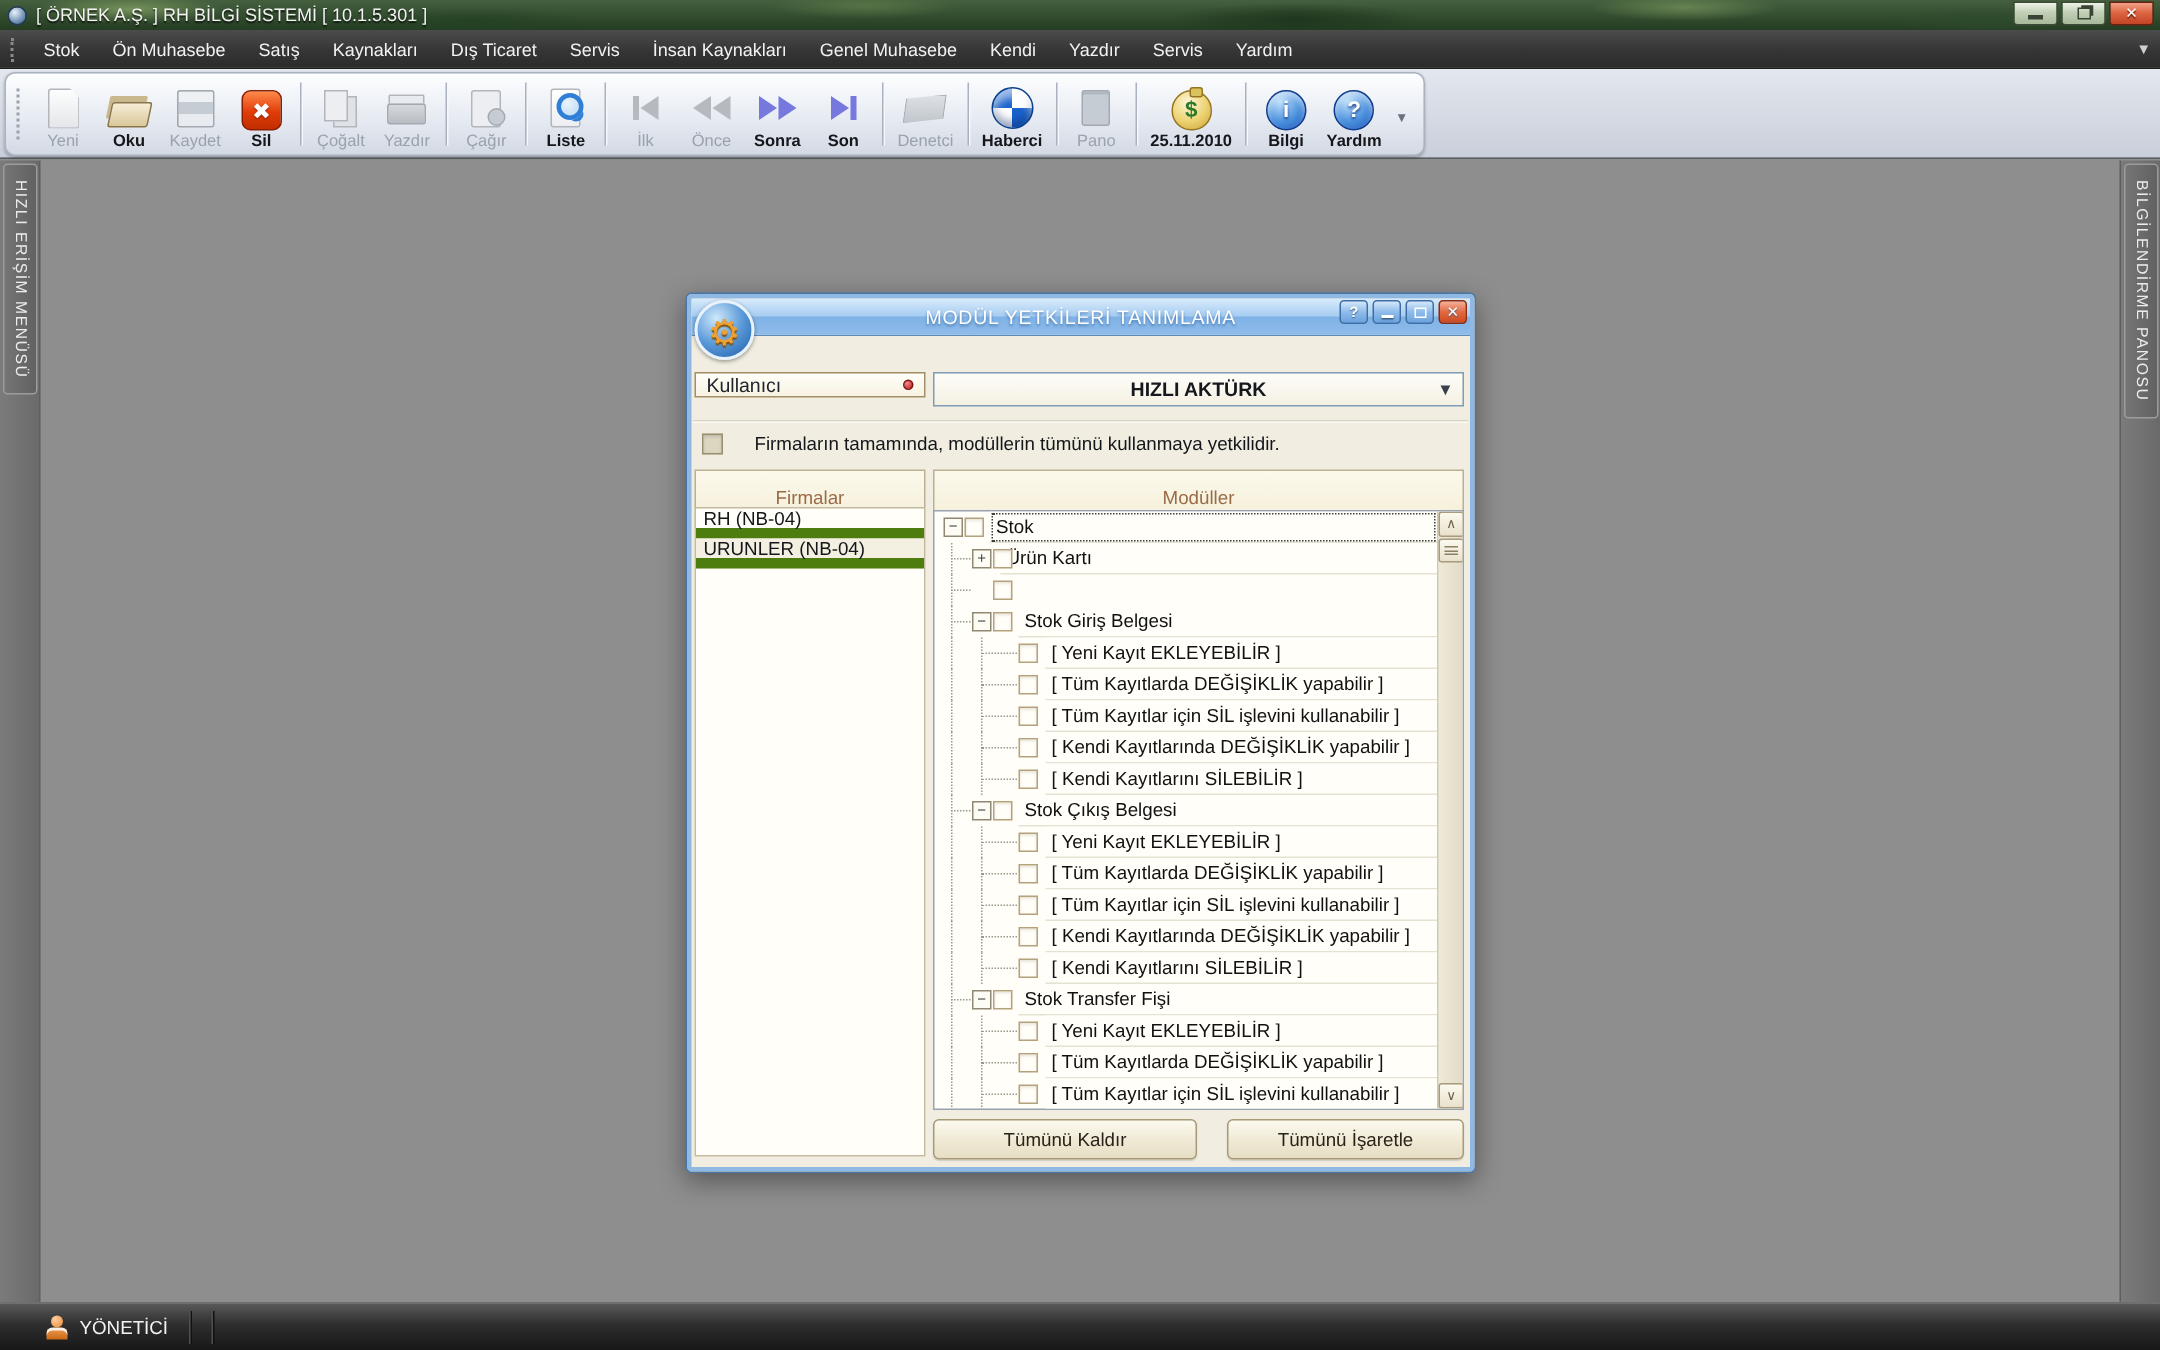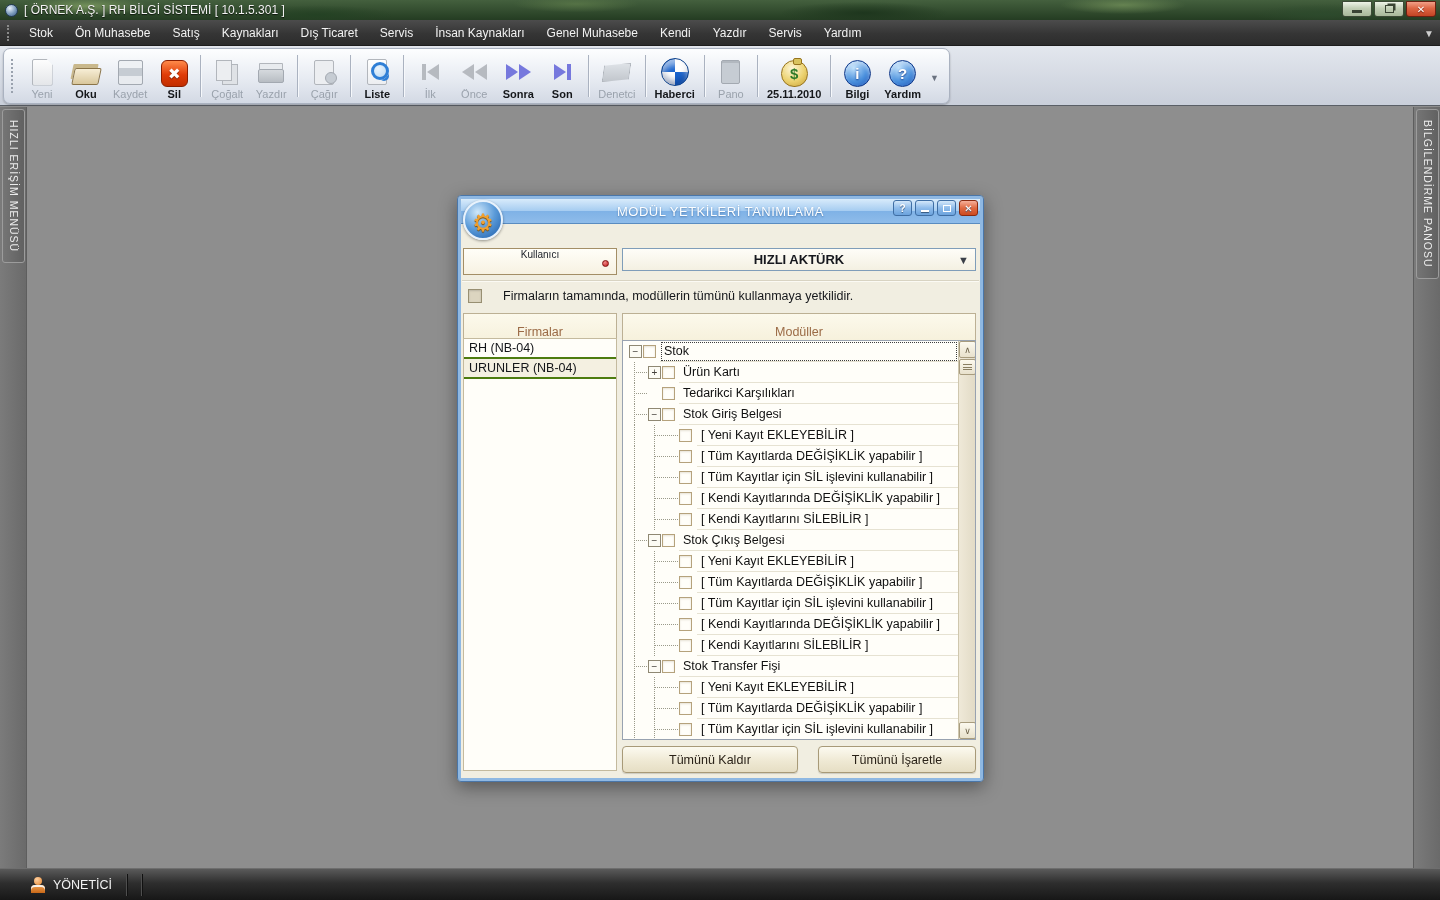--- a/index.html
+++ b/index.html
@@ -121,39 +121,39 @@
     background:linear-gradient(#d4e8fa,#8fbceb 50%,#6ba3dd); color:#fff; font-size:10px; font-weight:bold;
     display:flex; align-items:center; justify-content:center; text-shadow:0 1px 1px #33577e; }
   .dbtn.close { background:linear-gradient(#f6b09a,#e06a42 50%,#cc4a20); border-color:#8a2a10; }
   .dbtn .minbar2 { width:8px; height:2.5px; background:#fff; margin-top:6px; box-shadow:0 1px 1px #33577e; }
   .dbtn .rest2 { width:8px; height:7px; border:1.5px solid #fff; }
   .dlg-icon { position:absolute; left:5px; top:4px; width:40px; height:40px; border-radius:50%; z-index:5;
     background:radial-gradient(circle at 35% 28%, #cfe8fb, #5a9ad8 50%, #1a5aa8); border:2px solid #e8f2fc;
     box-shadow:0 1px 3px rgba(0,0,0,.4); display:flex; align-items:center; justify-content:center; }
   .dlg-icon .gear { color:#f0a030; font-size:24px; line-height:1; text-shadow:0 1px 1px #7a4a00; margin-top:6px; }
 
-  .fld-label { position:absolute; left:5px; top:52px; width:154px; height:27px; background:linear-gradient(#fffef8,#f7f2e2);
-    border:1px solid #a38e66; display:flex; align-items:center; padding:0 7px; font-size:10px; color:#20242c;flex-direction:column; }
+  .fld-label { position:absolute; left:5px; top:52px; width:154px; height:17px; background:linear-gradient(#fffef8,#f7f2e2);
+    border:1px solid #a38e66; display:flex; align-items:center; padding:0 7px; font-size:13px; color:#20242c; }
   .fld-label .reqdot { margin-left:auto; width:7px; height:7px; border-radius:50%; background:radial-gradient(circle at 35% 30%,#f08a8a,#c01818); border:1px solid #801010; }
   .fld-combo { position:absolute; left:164px; top:52px; width:354px; height:23px; background:linear-gradient(#fefdf8,#f4f0e2);
     border:1px solid #7f9db9; display:flex; align-items:center; justify-content:center; font-size:13px; font-weight:bold; color:#16181e; }
   .fld-combo .arrow { position:absolute; right:6px; color:#3a3f48; font-size:11px; }
   .dlg-hr { position:absolute; left:4px; right:4px; top:84px; height:0; border-top:1px solid #d8d3c2; border-bottom:1px solid #fbfaf4; }
 
   .chk-row { position:absolute; left:10px; top:92px; height:16px; display:flex; align-items:center; gap:21px; }
   .chk-box { width:14px; height:14px; background:#dcd5c0; border:1px solid #988f72; box-shadow:inset 0 1px 2px rgba(0,0,0,.15); }
   .chk-row .txt { font-size:12.5px; color:#14161a; }
 
   .col-hdr { position:absolute; top:117px; height:38px; background:linear-gradient(#fcf9ec,#f4eed6);
     border:1px solid #bcb094; display:flex; align-items:center; justify-content:center; font-size:12.5px; color:#9b6b46; }
   .col-hdr.firms { left:5px; width:154px; }
   .col-hdr.modules { left:164px; width:354px; }
 
   .firms-panel { position:absolute; left:5px; top:142px; width:154px; height:433px; background:#fffef9; border:1px solid #c4ba9e; overflow:hidden; }
-  .firm-row { height:20px; display:flex; align-items:center; padding:0 5px; font-size:12.5px; color:#14161a; border-bottom:2px solid #4d7c0f; }
+  .firm-row { height:20px; display:flex; align-items:center; padding:0 5px; font-size:12.5px; color:#14161a; border-bottom:7px solid #4d7c0f; }
   .firm-row:nth-child(2) { background:#f4f0e1; }
 
   .tree-panel { position:absolute; left:164px; top:144px; width:354px; height:400px; background:#fffef9; border:1px solid #98a2b0; overflow:hidden; }
   .tree-rows { position:absolute; left:0; top:0; right:17px; bottom:0; }
   .tree-row { position:relative; height:21px; display:flex; align-items:center; }
   .tree-row .vg { position:absolute; top:0; bottom:0; border-left:1px dotted #9a9a8a; }
   .tree-row .hg { position:absolute; top:10px; border-top:1px dotted #9a9a8a; }
   .expander { position:absolute; width:13px; height:13px; top:4px; background:#fcfbf4; border:1px solid #8f8873;
     display:flex; align-items:center; justify-content:center; font-size:10px; line-height:1; color:#44403a; z-index:2; }
   .tcb { position:absolute; width:13px; height:13px; top:4px; background:#fffef9; border:1px solid #b5a27c; z-index:2;
@@ -373,27 +373,26 @@
         <div class="tree-row focused">
           <span class="expander" style="left: 6px;">−</span>
           <span class="tcb" style="left: 20px;"></span>
           <span class="tlbl" style="margin-left: 37px;">Stok</span>
         </div>
         <div class="tree-row">
           <i class="vg" style="left: 11px;"></i>
           <i class="hg" style="left: 11px; width: 13px;"></i>
           <span class="expander" style="left: 25px;">+</span>
           <span class="tcb" style="left: 39px;"></span>
-          <span class="tlbl" style="margin-left: 56px;">Ürün Kartı</span>
+          <span class="tlbl" style="margin-left: 44px;">Ürün Kartı</span>
         </div>
         <div class="tree-row">
           <i class="vg" style="left: 11px;"></i>
           <i class="hg" style="left: 11px; width: 13px;"></i>
           <span class="tcb" style="left: 39px;"></span>
-          <span class="tlbl" style="margin-left: 56px;">Tedarikci Karşılıkları</span>
         </div>
         <div class="tree-row">
           <i class="vg" style="left: 11px;"></i>
           <i class="hg" style="left: 11px; width: 13px;"></i>
           <span class="expander" style="left: 25px;">−</span>
           <span class="tcb" style="left: 39px;"></span>
           <span class="tlbl" style="margin-left: 56px;">Stok Giriş Belgesi</span>
         </div>
         <div class="tree-row">
           <i class="vg" style="left: 11px;"></i>

